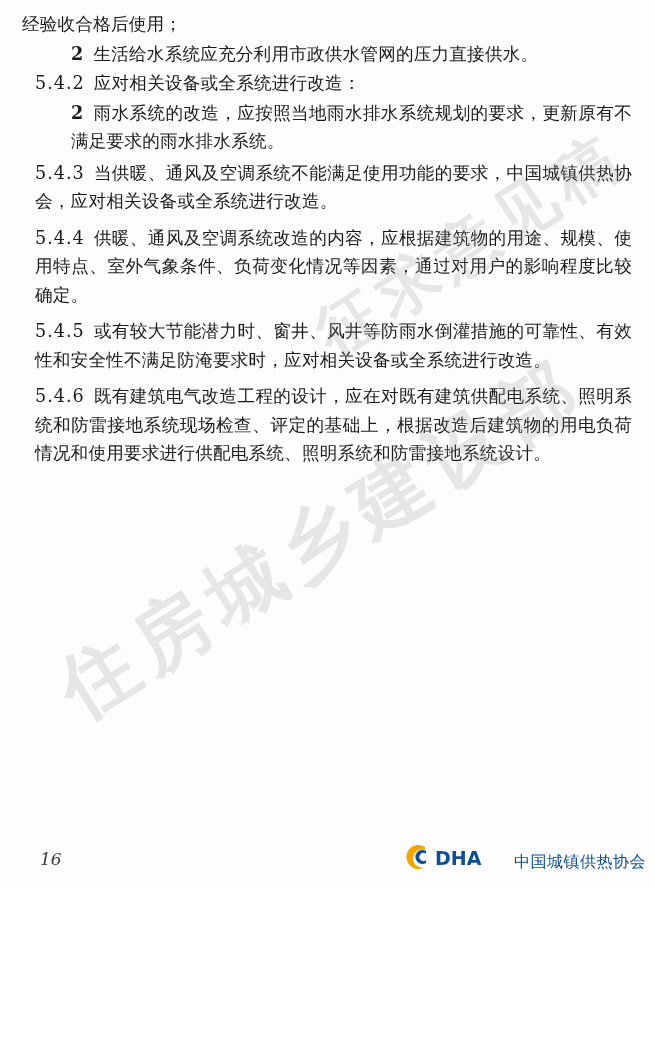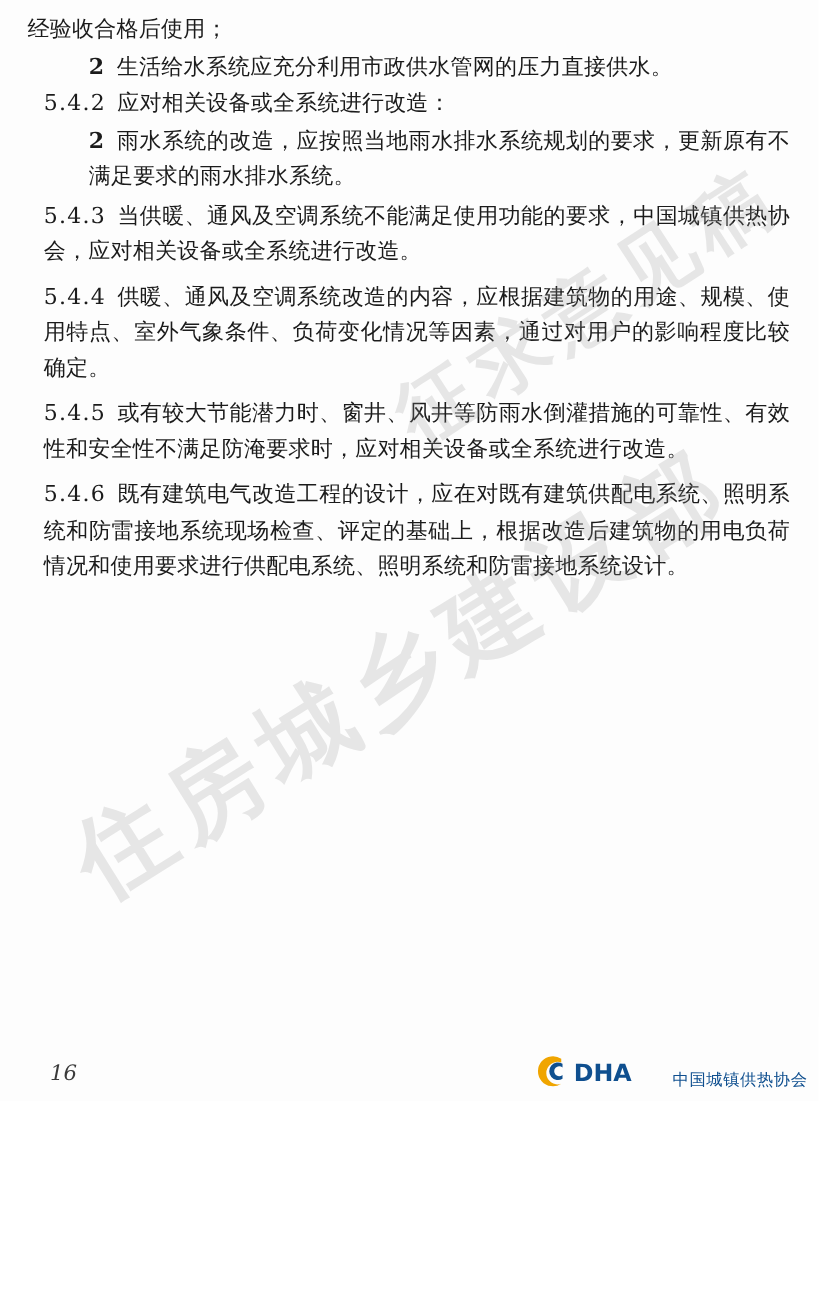--- a/index.html
+++ b/index.html
@@ -117,21 +117,21 @@
     align-items: flex-end;
     gap: 7px;
   }
   .logo-mark {
     position: relative;
     width: 112px;
     height: 32px;
   }
   .logo-mark svg { display: block; }
   .logo-name {
-    font-size: 13px;
+    font-size: 16px;
     color: #0f4f8f;
     font-family: "DejaVu Sans", "Liberation Sans", sans-serif;
     letter-spacing: 0.5px;
     white-space: nowrap;
   }
 </style>
 </head>
 <body>
 
 <div class="page">

